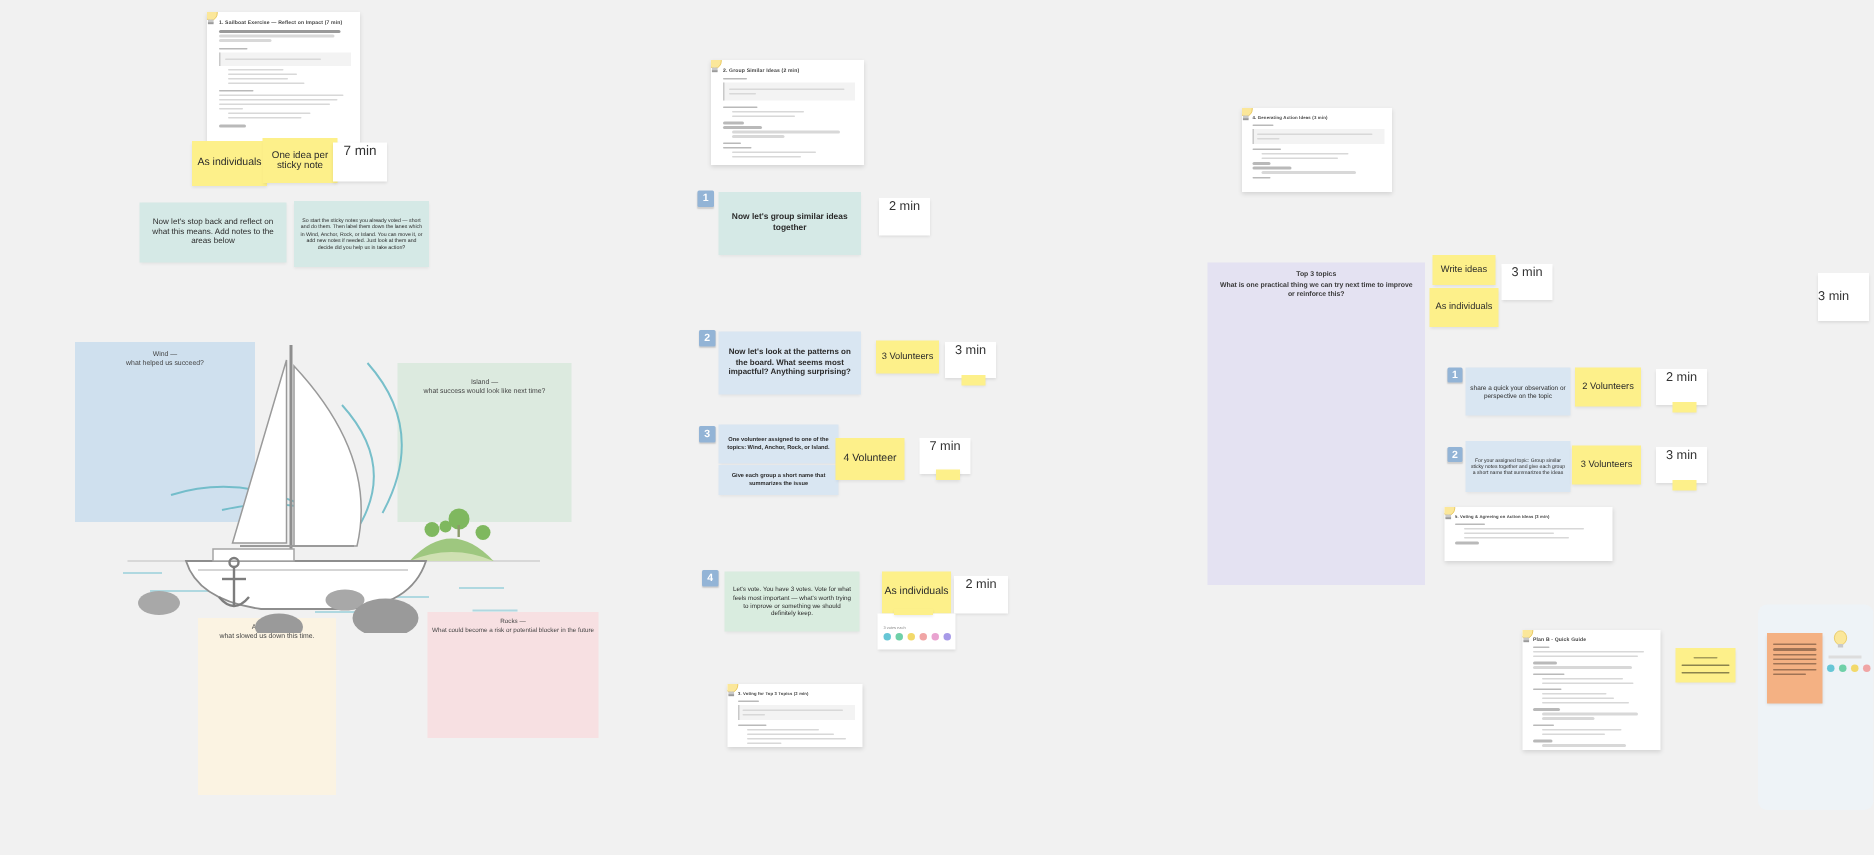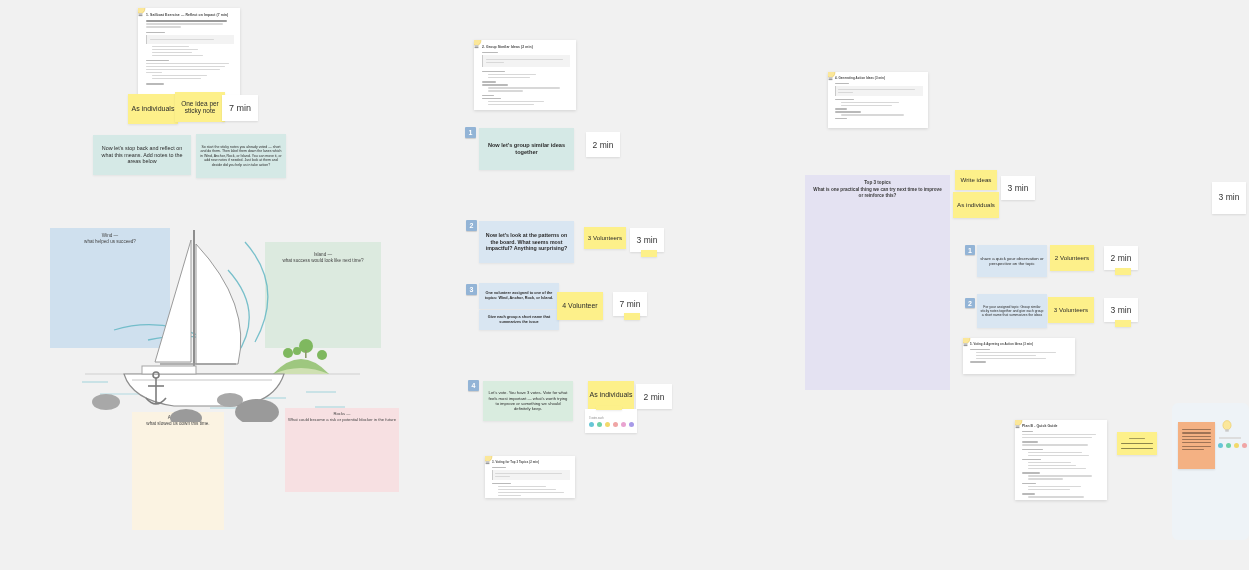--- a/index.html
+++ b/index.html
@@ -14,21 +14,21 @@
 
   
   .sticky{
     background:#fdf08a;
     display:flex;align-items:center;justify-content:center;
     text-align:center;line-height:1.15;
     box-shadow:0 1px 2px rgba(0,0,0,.08);
   }
   .timebox{
     background:#ffffff;
-    display:flex;align-items:center;justify-content:center;
+    display:flex;align-items:flex-start;justify-content:center;
     text-align:center;color:#333;
     box-shadow:0 1px 2px rgba(0,0,0,.10);
   }
   .teal{
     background:#d5e9e6;
     display:flex;align-items:center;justify-content:center;
     text-align:center;line-height:1.25;
     box-shadow:0 1px 2px rgba(0,0,0,.06);
   }
   .bluecard{

